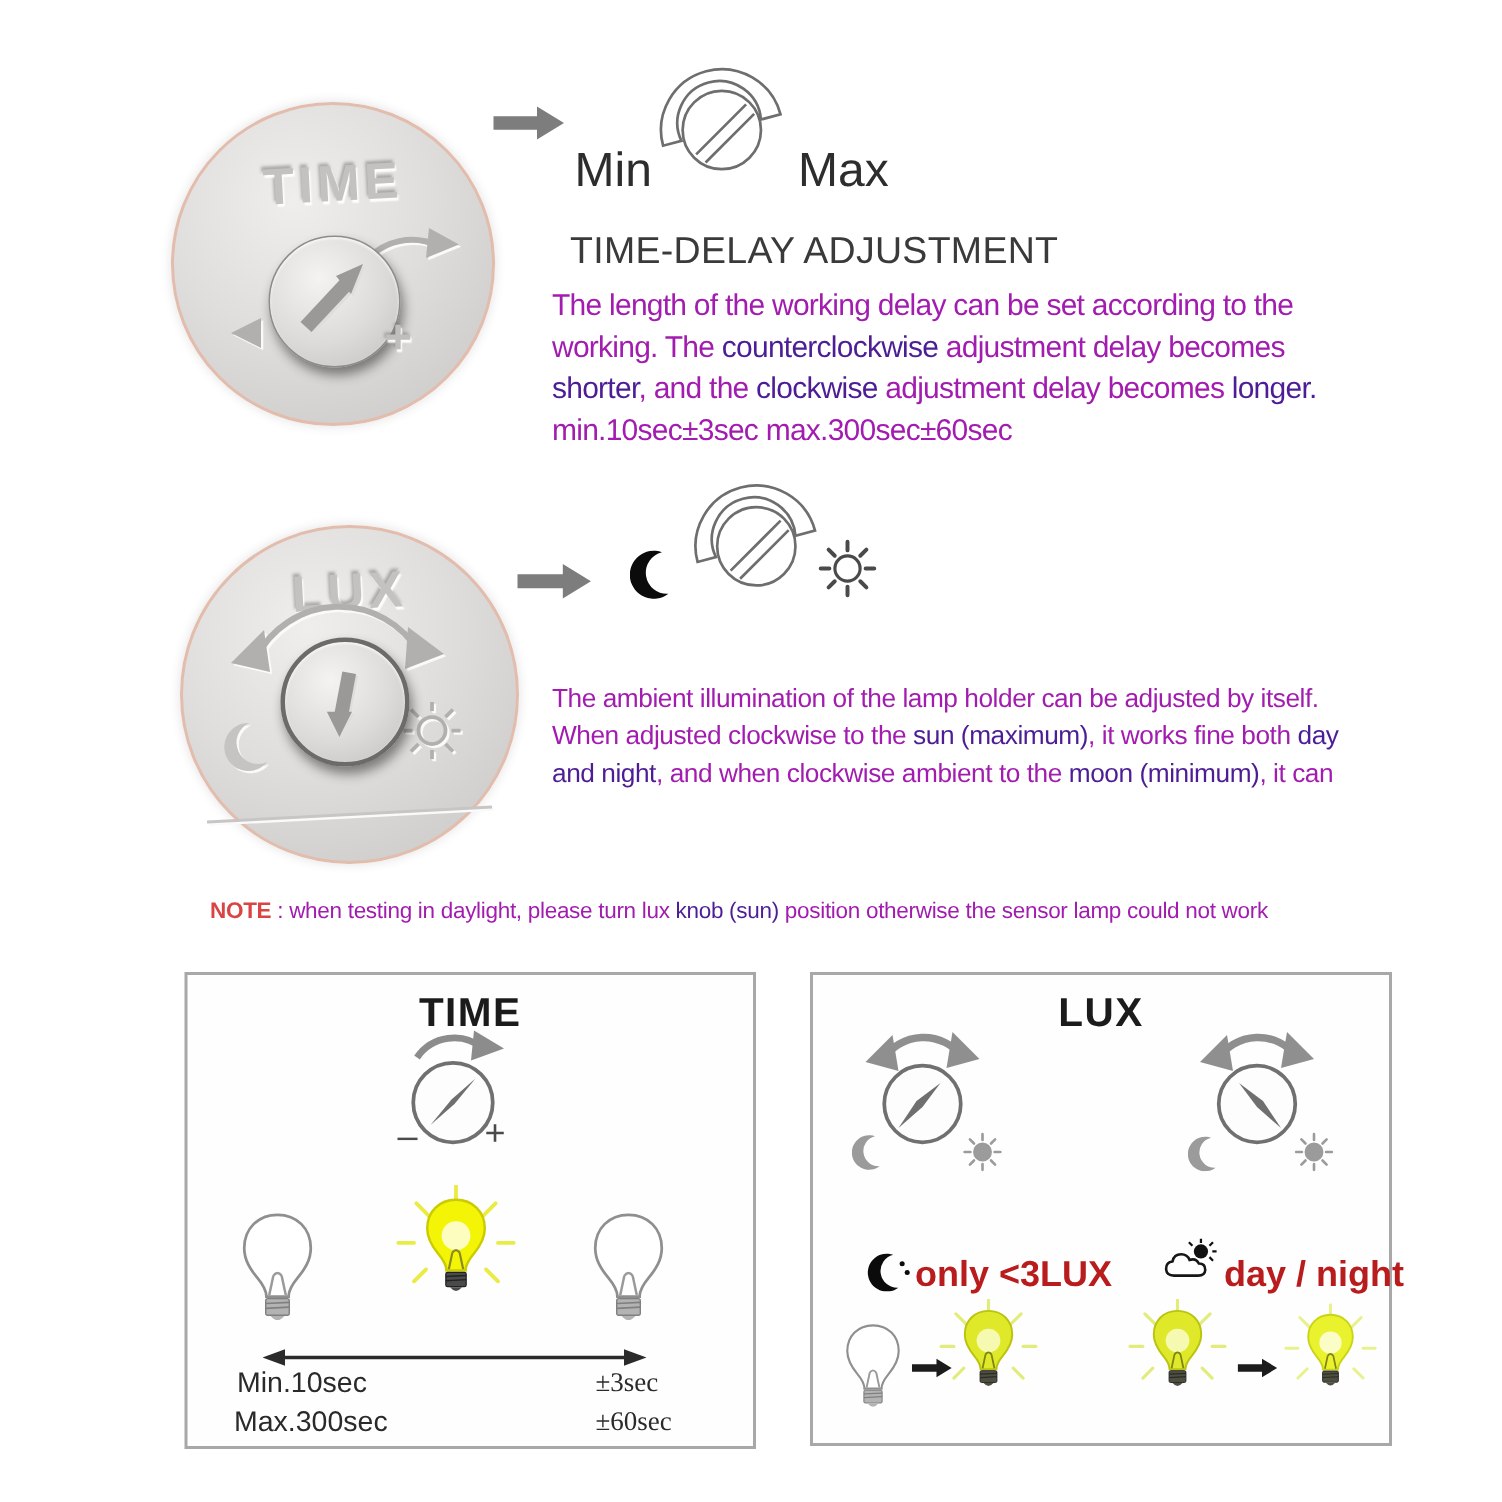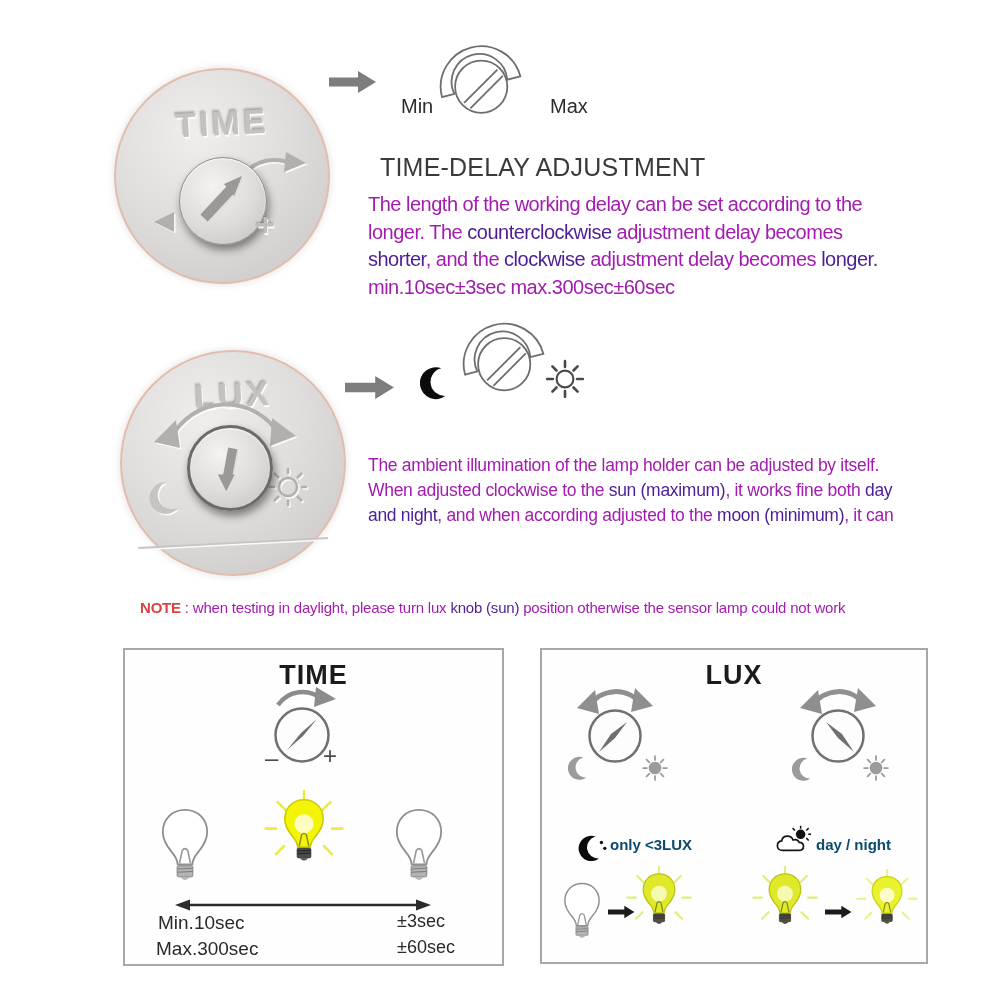--- a/index.html
+++ b/index.html
@@ -24,31 +24,31 @@
     text-shadow:1px 2px 1px rgba(255,255,255,.95), -1px -1px 2px rgba(110,110,110,.5);}
 
   .heading{position:absolute;font-size:25px;color:#3a3a3a;letter-spacing:.2px;white-space:nowrap;}
   .para{position:absolute;}
   .para .tline{white-space:nowrap;}
   .p-time .tline{font-size:20px;line-height:27.5px;letter-spacing:-0.5px;}
   .p-lux .tline{font-size:17.5px;line-height:25px;letter-spacing:-0.3px;}
   .seg-d{color:#a21caf;}
   .seg-r{color:#4c1d95;}
   .seg-rb{color:#d94545;font-weight:bold;margin-top:20px;}
-  .minmax{position:absolute;font-size:20px;color:#2d2d2d;margin-left:18px;}
+  .minmax{position:absolute;font-size:32px;color:#2d2d2d;}
   .note-line{position:absolute;font-size:15px;letter-spacing:-0.2px;white-space:nowrap;color:#1f1f1f;}
 
   
   .dbox{position:absolute;border:2px solid #a8a8a8;background:#fefefe;}
   .box-title{position:absolute;top:10px;left:0;width:100%;text-align:center;
     font-size:27px;font-weight:bold;color:#1b1b1b;letter-spacing:1px;}
   .box-label{position:absolute;font-size:19px;color:#2a2a2a;white-space:nowrap;}
-  .box-tol{position:absolute;font-size:18px;color:#2a2a2a;white-space:nowrap;}
+  .box-tol{position:absolute;font-size:18px;color:#2a2a2a;white-space:nowrap;font-family:Liberation Serif, serif;}
   .dial-sign{position:absolute;font-size:24px;color:#4a4a4a;}
-  .capt{position:absolute;font-size:15px;font-weight:bold;color:#0c4a6e;white-space:nowrap;}
+  .capt{position:absolute;font-size:24px;font-weight:bold;color:#b91c1c;white-space:nowrap;}
 </style>
 </head>
 <body>
 
 <svg width="0" height="0" style="position:absolute" aria-hidden="true">
   <defs>
 
     <symbol id="bulb" viewBox="0 0 56 92">
       <path style="fill:var(--glass,#fff);stroke:var(--outline,#8f8f8f);stroke-width:2" d="M28,2 C14,2 4,12 4,26 C4,35 8.5,41.5 13.5,47.5 C17.5,52.3 20,56 20,61 L36,61 C36,56 38.5,52.3 42.5,47.5 C47.5,41.5 52,35 52,26 C52,12 42,2 28,2 Z"></path>
       <circle cx="28" cy="32" r="12" style="fill:var(--glow,transparent)"></circle>
@@ -119,21 +119,21 @@
 
   <div class="minmax" style="left:383px;top:95px">Min</div>
   <svg class="abs" style="left:438px;top:38px" width="90" height="83" viewBox="0 0 100 92">
       <use href="#band-dial"></use>
     </svg>
   <div class="minmax" style="left:532px;top:95px">Max</div>
 
   <h2 class="heading" style="left:368px;top:141px;margin:12px;font-weight:normal">TIME-DELAY ADJUSTMENT</h2>
   <div class="para p-time" style="left:368px;top:191px">
       <div class="tline"><span class="seg-d">The length of the working delay can be set according to the</span></div>
-      <div class="tline"><span class="seg-d">longer. The </span><span class="seg-r">counterclockwise</span><span class="seg-d"> adjustment delay becomes</span></div>
+      <div class="tline"><span class="seg-d">working. The </span><span class="seg-r">counterclockwise</span><span class="seg-d"> adjustment delay becomes</span></div>
       <div class="tline"><span class="seg-r">shorter</span><span class="seg-d">, and the </span><span class="seg-r">clockwise</span><span class="seg-d"> adjustment delay becomes </span><span class="seg-r">longer.</span></div>
       <div class="tline"><span class="seg-d">min.10sec±3sec max.300sec±60sec</span></div>
     </div>
 
   <div class="knob-photo" style="left:120px;top:350px;width:222px;height:222px">
     <div class="knob-emboss" style="top:24px;font-size:34px">LUX</div>
     <svg class="abs" style="left:0;top:0" width="222" height="222" viewBox="0 0 222 222">
       <g transform="translate(1.5,1.5)" stroke="#fafafa" fill="#fafafa">
         <path d="M48,88 A62,62 0 0 1 158,84" stroke-width="4" fill="none"></path>
         <polygon points="54,68 32,90 58,96" stroke="none"></polygon>
@@ -176,21 +176,21 @@
   <svg class="abs" style="left:461px;top:315px" width="90" height="84" viewBox="0 0 100 92">
       <use href="#band-dial"></use>
     </svg>
   <svg class="abs" style="left:544px;top:358px;--sfill:none;--sstroke:#4a4a4a" width="42" height="42">
       <use href="#sun"></use>
     </svg>
 
   <div class="para p-lux" style="left:368px;top:453px">
       <div class="tline"><span class="seg-d">The ambient illumination of the lamp holder can be adjusted by itself.</span></div>
       <div class="tline"><span class="seg-d">When adjusted clockwise to the </span><span class="seg-r">sun (maximum)</span><span class="seg-d">, it works fine both </span><span class="seg-r">day</span></div>
-      <div class="tline"><span class="seg-r">and night</span><span class="seg-d">, and when according adjusted to the </span><span class="seg-r">moon (minimum)</span><span class="seg-d">, it can</span></div>
+      <div class="tline"><span class="seg-r">and night</span><span class="seg-d">, and when clockwise ambient to the </span><span class="seg-r">moon (minimum)</span><span class="seg-d">, it can</span></div>
     </div>
 
   <div class="note-line" style="left:140px;top:599px"><span class="seg-rb">NOTE</span><span class="seg-d"> : when testing in daylight, please turn lux </span><span class="seg-r">knob (sun)</span><span class="seg-d"> position otherwise the sensor lamp could not work</span></div>
 
   <div class="dbox" style="left:123px;top:648px;width:377px;height:314px">
     <div class="box-title">TIME</div>
 
     <svg class="abs" style="left:133px;top:25px" width="88" height="100" viewBox="0 0 88 100">
       <path d="M20,30 A30,30 0 0 1 64,24" stroke="#8c8c8c" stroke-width="4.5" fill="none"></path>
       <polygon points="58,12 78,24 56,32" fill="#8c8c8c"></polygon>

